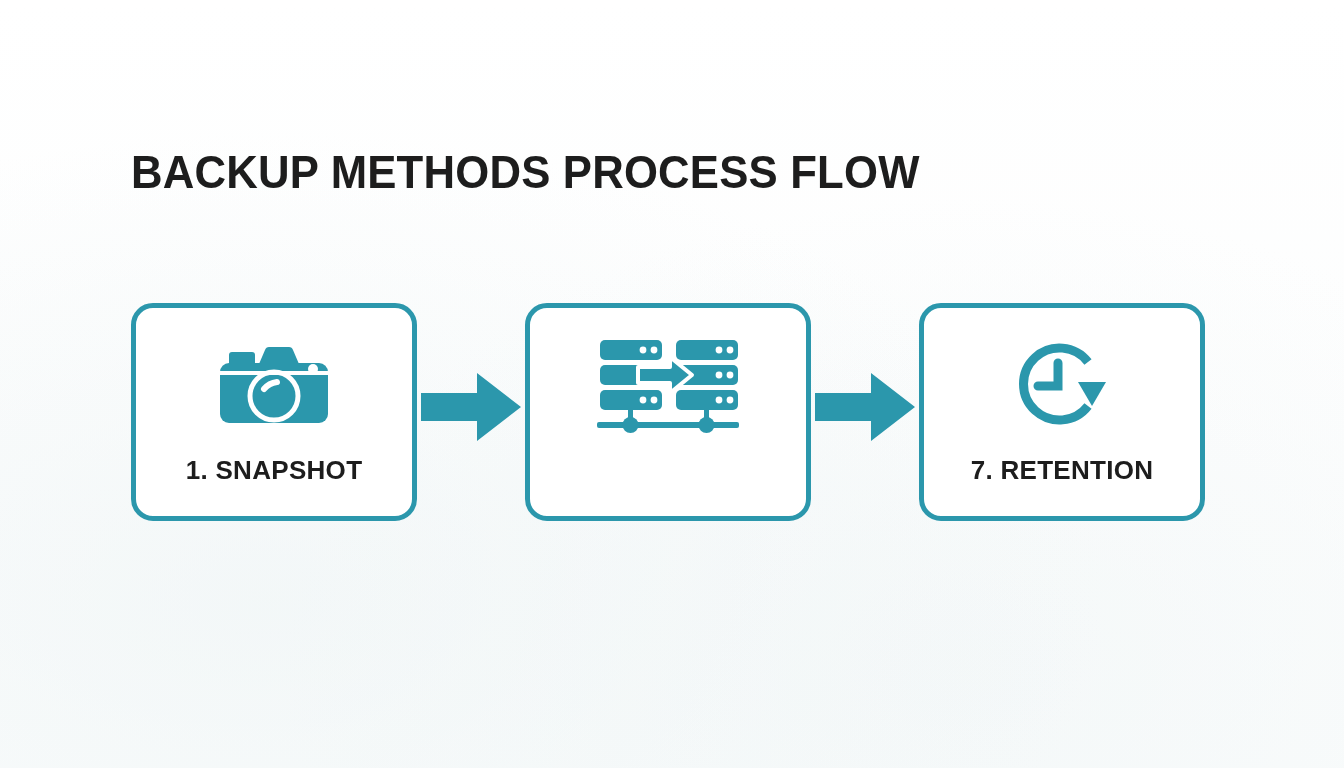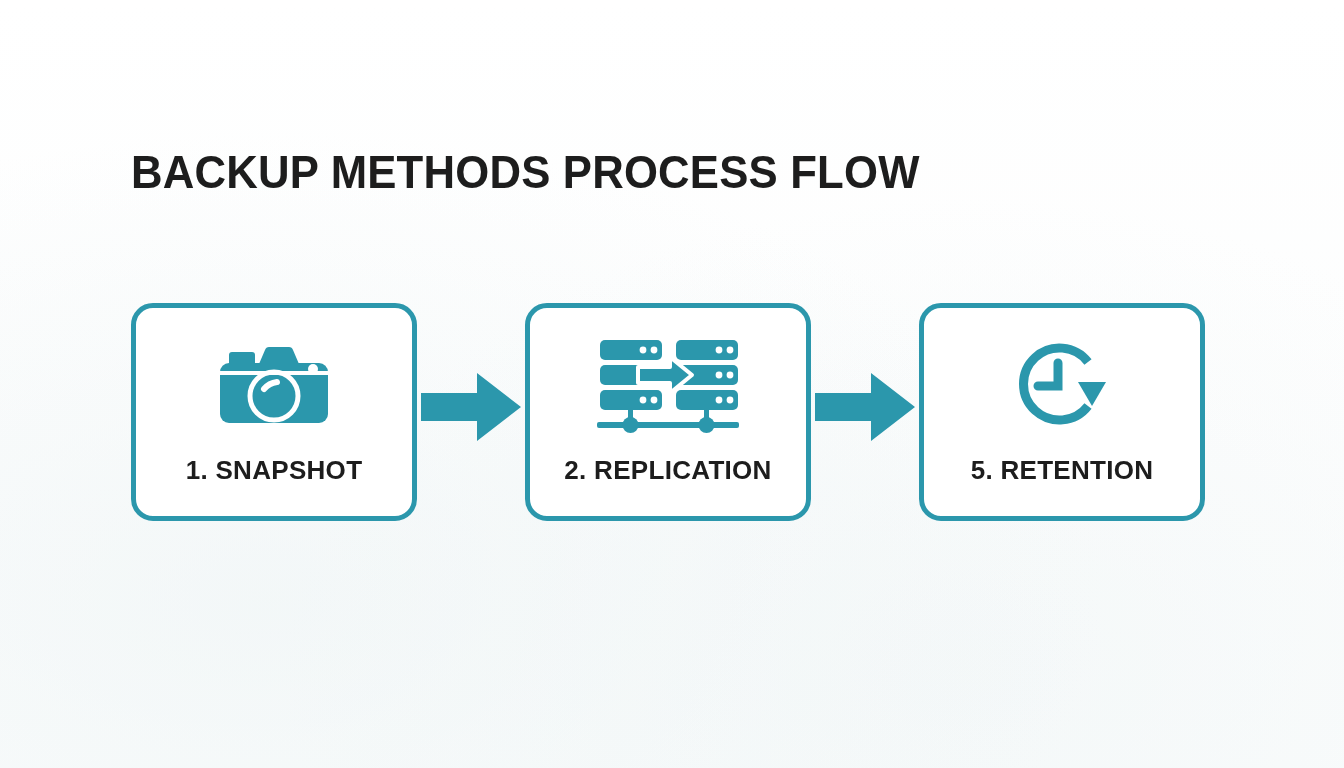--- a/index.html
+++ b/index.html
@@ -177,38 +177,37 @@
 
           <rect x="34" y="72" width="5" height="13" fill="#2b97ac"></rect>
           <rect x="110" y="72" width="5" height="13" fill="#2b97ac"></rect>
 
           <rect x="3" y="84" width="142" height="6" rx="2" fill="#2b97ac"></rect>
 
           <circle cx="36.5" cy="87" r="8" fill="#2b97ac"></circle>
           <circle cx="112.5" cy="87" r="8" fill="#2b97ac"></circle>
         </svg>
       </div>
-      <div class="card-label">2. REPLICATION</div>
     </div>
 
     <div class="flow-arrow" id="arrow-2">
       <svg width="102" height="76" viewBox="0 0 102 76">
         <path d="M0 24 L56 24 L56 4 L100 38 L56 72 L56 52 L0 52 Z" fill="#2b97ac"></path>
       </svg>
     </div>
 
     <div class="step-card" id="card-3">
       <div class="card-icon">
         <svg width="104" height="96" viewBox="0 0 104 96">
 
           <path d="M78 24
                    A36 36 0 1 0 78 68" fill="none" stroke="#2b97ac" stroke-width="9" stroke-linecap="butt"></path>
 
           <path d="M68 44 L96 44 L82 68 Z" fill="#2b97ac"></path>
 
           <path d="M48 25 L48 48 L28 48" fill="none" stroke="#2b97ac" stroke-width="9" stroke-linecap="round" stroke-linejoin="miter"></path>
         </svg>
       </div>
-      <div class="card-label">5. RETENTION</div>
+      <div class="card-label">7. RETENTION</div>
     </div>
 
   </div>
 </div>
 
 </body></html>

